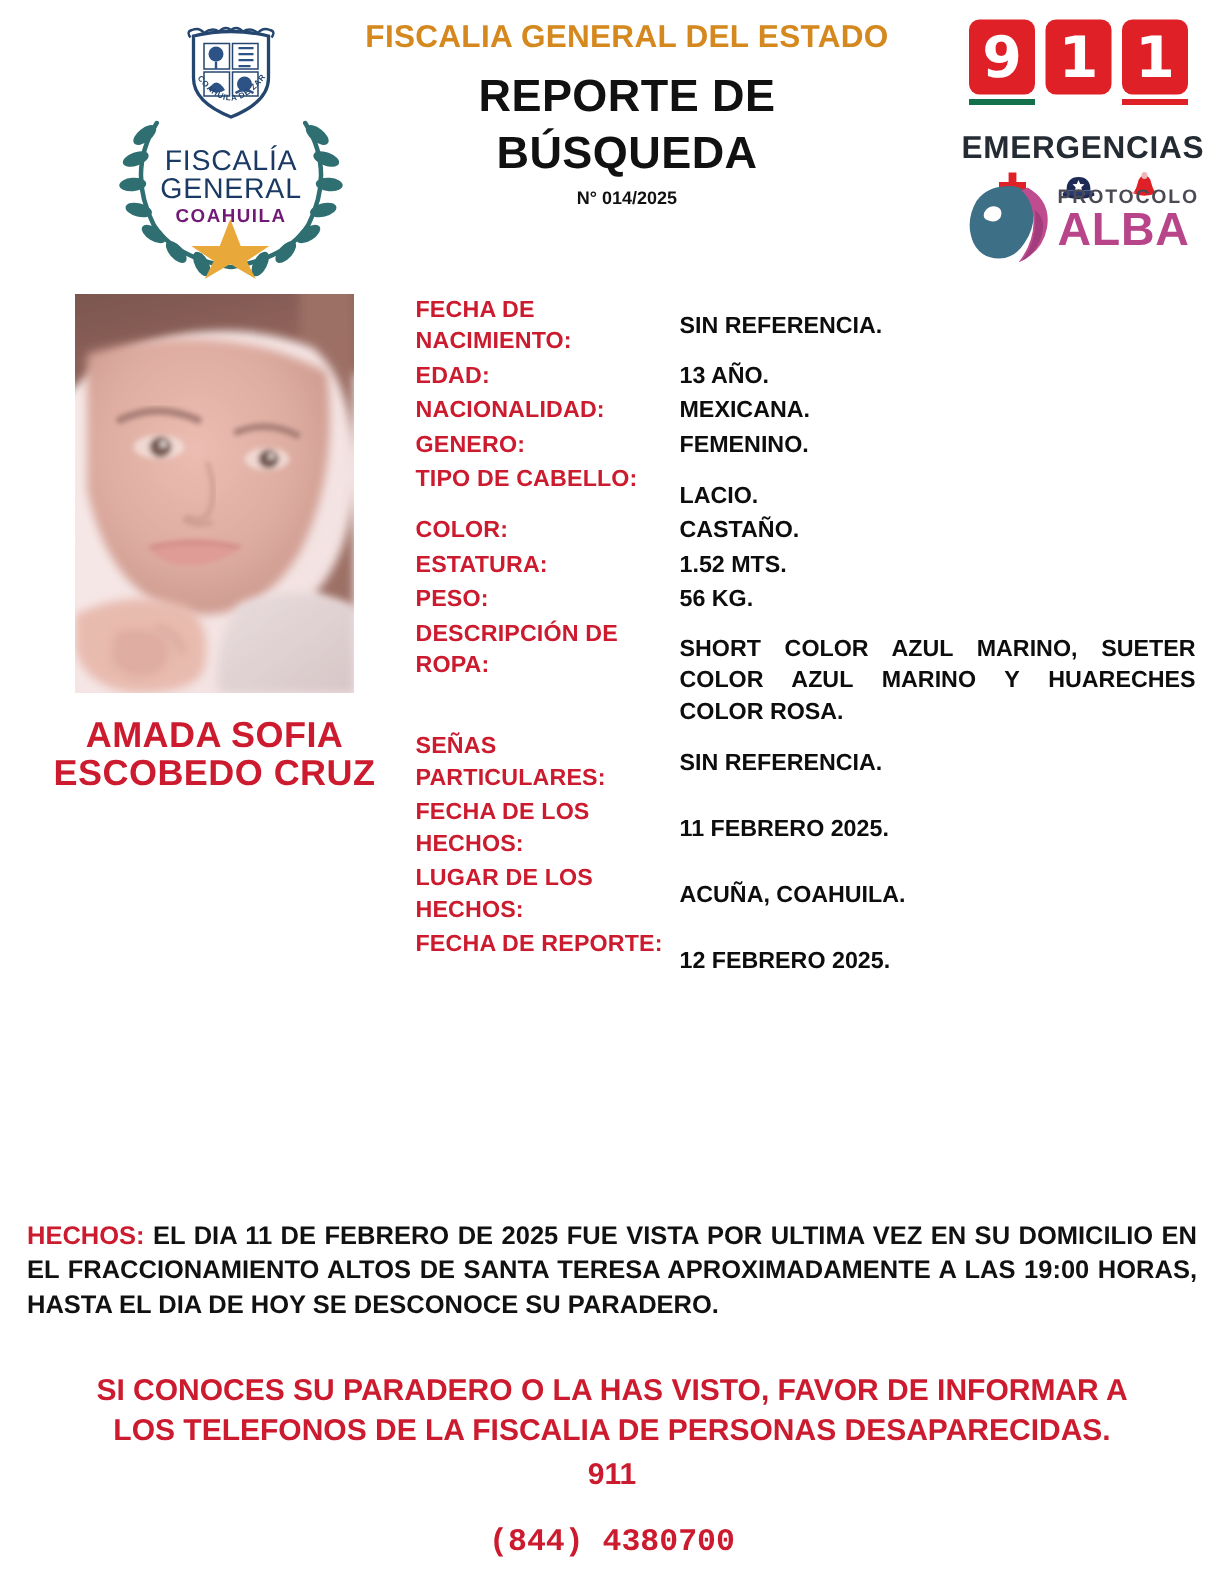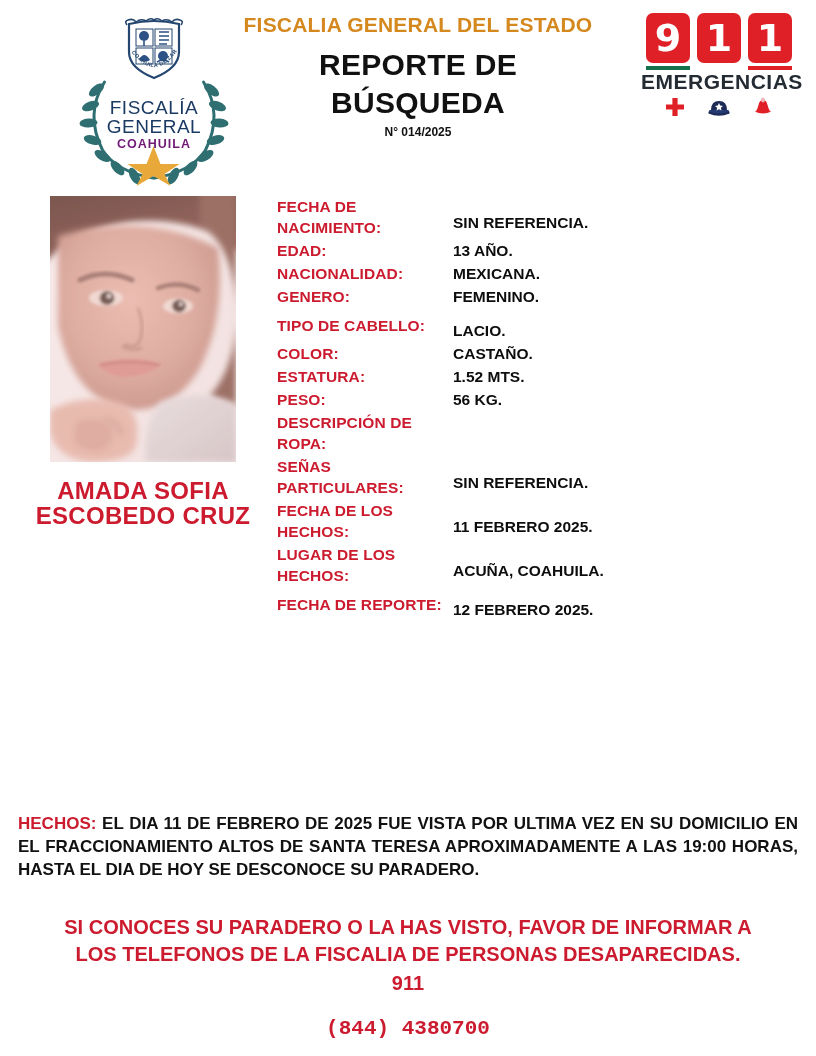--- a/index.html
+++ b/index.html
@@ -51,21 +51,21 @@
     color: #fff; font-weight: bold; font-size: 38px; line-height: 50px; text-align: center;
     font-family: "DejaVu Sans", sans-serif;
   }
   .n911-stripes { display: flex; gap: 7px; justify-content: center; margin-top: 3px; }
   .stripe { width: 44px; height: 4px; }
   .stripe.green { background: #14704B; }
   .stripe.white { background: #ffffff; }
   .stripe.red { background: #E02027; }
   .emergencias {
     text-align: center; color: #242b33; font-weight: bold; font-size: 21px;
-    line-height: 22px; letter-spacing: .5px; margin-top: 1px;
+    line-height: 22px; letter-spacing: .5px; margin-top: 18px;
   }
   .emg-icons { display: flex; justify-content: space-around; align-items: flex-end; margin-top: 2px; padding: 0 12px; height: 22px; }
 
   
   .logo-alba { position: absolute; left: 643px; top: 118px; width: 160px; height: 66px; }
   .alba-mark { position: absolute; left: 0; top: 2px; width: 62px; height: 60px; }
   .alba-text { position: absolute; left: 62px; top: 6px; width: 98px; line-height: 1; }
   .alba-proto { color: #4a4a55; font-weight: bold; font-size: 13px; letter-spacing: 1.2px; display: block; }
   .alba-name { color: #B8458A; font-weight: bold; font-size: 31px; letter-spacing: .5px; display: block; line-height: 32px; }
 
@@ -75,21 +75,21 @@
     overflow: hidden; background: #f4e3e0;
   }
   .photo-art { position: absolute; inset: 0; }
   .name-block {
     position: absolute; left: 20px; top: 478px; width: 246px; text-align: center;
     color: #CC1B2E; font-weight: bold; font-size: 24px; line-height: 25px; letter-spacing: .3px;
   }
 
   
   .fields { position: absolute; left: 277px; top: 196px; width: 520px; }
-  .field-row { display: flex; align-items: center; margin-bottom: 2px; }
+  .field-row { display: flex; align-items: flex-start; margin-bottom: 2px; }
   .field-label {
     width: 176px; flex: 0 0 176px; color: #CC1B2E; font-weight: bold;
     font-size: 15.5px; line-height: 21px; letter-spacing: .1px;
   }
   .field-value {
     flex: 1; color: #0d0d0d; font-weight: bold; font-size: 15.5px; line-height: 21px;
   }
   .field-value.multi { text-align: justify; text-align-last: left; }
   .fr-tall .field-value { padding-top: 11px; }
   .fr-vcenter .field-value { padding-top: 10px; }
@@ -206,20 +206,32 @@
           <path d="M11 4 l1.2 2.6 2.8 .3 -2.1 1.9 .6 2.8 -2.5-1.4 -2.5 1.4 .6-2.8 -2.1-1.9 2.8-.3 Z" fill="#ffffff"></path>
         </svg>
         <svg width="20" height="20" viewBox="0 0 20 20">
           <path d="M10 3 Q13.5 3 14.5 8 Q15.5 12 17 14 L3 14 Q4.5 12 5.5 8 Q6.5 3 10 3 Z" fill="#E02027"></path>
           <path d="M1.5 14.5 Q10 18.5 18.5 14.5 Q10 12.5 1.5 14.5 Z" fill="#E02027"></path>
           <ellipse cx="10" cy="3" rx="2" ry="2.4" fill="#efb8b8"></ellipse>
         </svg>
       </div>
     </div>
 
+    <div class="logo-alba">
+      <svg class="alba-mark" viewBox="0 0 62 60">
+        <path d="M30 4 Q44 4 46 20 Q47 32 40 42 Q35 50 27 52 Q12 54 6 42 Q0 28 8 14 Q15 4 30 4 Z" fill="#3d6f86"></path>
+        <path d="M13 22 Q16 16 22 18 Q26 20 24 25 Q21 29 16 27 Q12 26 13 22 Z" fill="#ffffff"></path>
+        <path d="M42 5 Q58 14 55 32 Q52 48 36 55 Q46 42 46 28 Q46 14 38 7 Z" fill="#C04C90"></path>
+        <path d="M47 20 Q56 27 50 41 Q46 50 38 54 Q49 41 47 20 Z" fill="#A33C7C"></path>
+      </svg>
+      <div class="alba-text">
+        <span class="alba-proto">PROTOCOLO</span>
+        <span class="alba-name">ALBA</span>
+      </div>
+    </div>
   </div>
 
   <div class="photo-frame">
     <svg class="photo-art" viewBox="0 0 186 266" preserveAspectRatio="none">
       <defs>
         <linearGradient id="bgWash" x1="0" y1="0" x2="1" y2="1">
           <stop offset="0%" stop-color="#f7eceb"></stop>
           <stop offset="100%" stop-color="#efe0df"></stop>
         </linearGradient>
         <radialGradient id="skin" cx="45%" cy="40%" r="72%">
@@ -320,20 +332,21 @@
       <div class="field-value">1.52 MTS.</div>
     </div>
 
     <div class="field-row">
       <div class="field-label">PESO:</div>
       <div class="field-value">56 KG.</div>
     </div>
 
     <div class="field-row fr-vcenter">
       <div class="field-label">DESCRIPCIÓN DE ROPA:</div>
+      <div class="field-value multi">SHORT COLOR AZUL MARINO, SUETER COLOR AZUL MARINO Y HUARECHES COLOR ROSA.</div>
     </div>
 
     <div class="field-row fr-tall">
       <div class="field-label">SEÑAS PARTICULARES:</div>
       <div class="field-value">SIN REFERENCIA.</div>
     </div>
 
     <div class="field-row fr-tall">
       <div class="field-label">FECHA DE LOS HECHOS:</div>
       <div class="field-value">11 FEBRERO 2025.</div>

